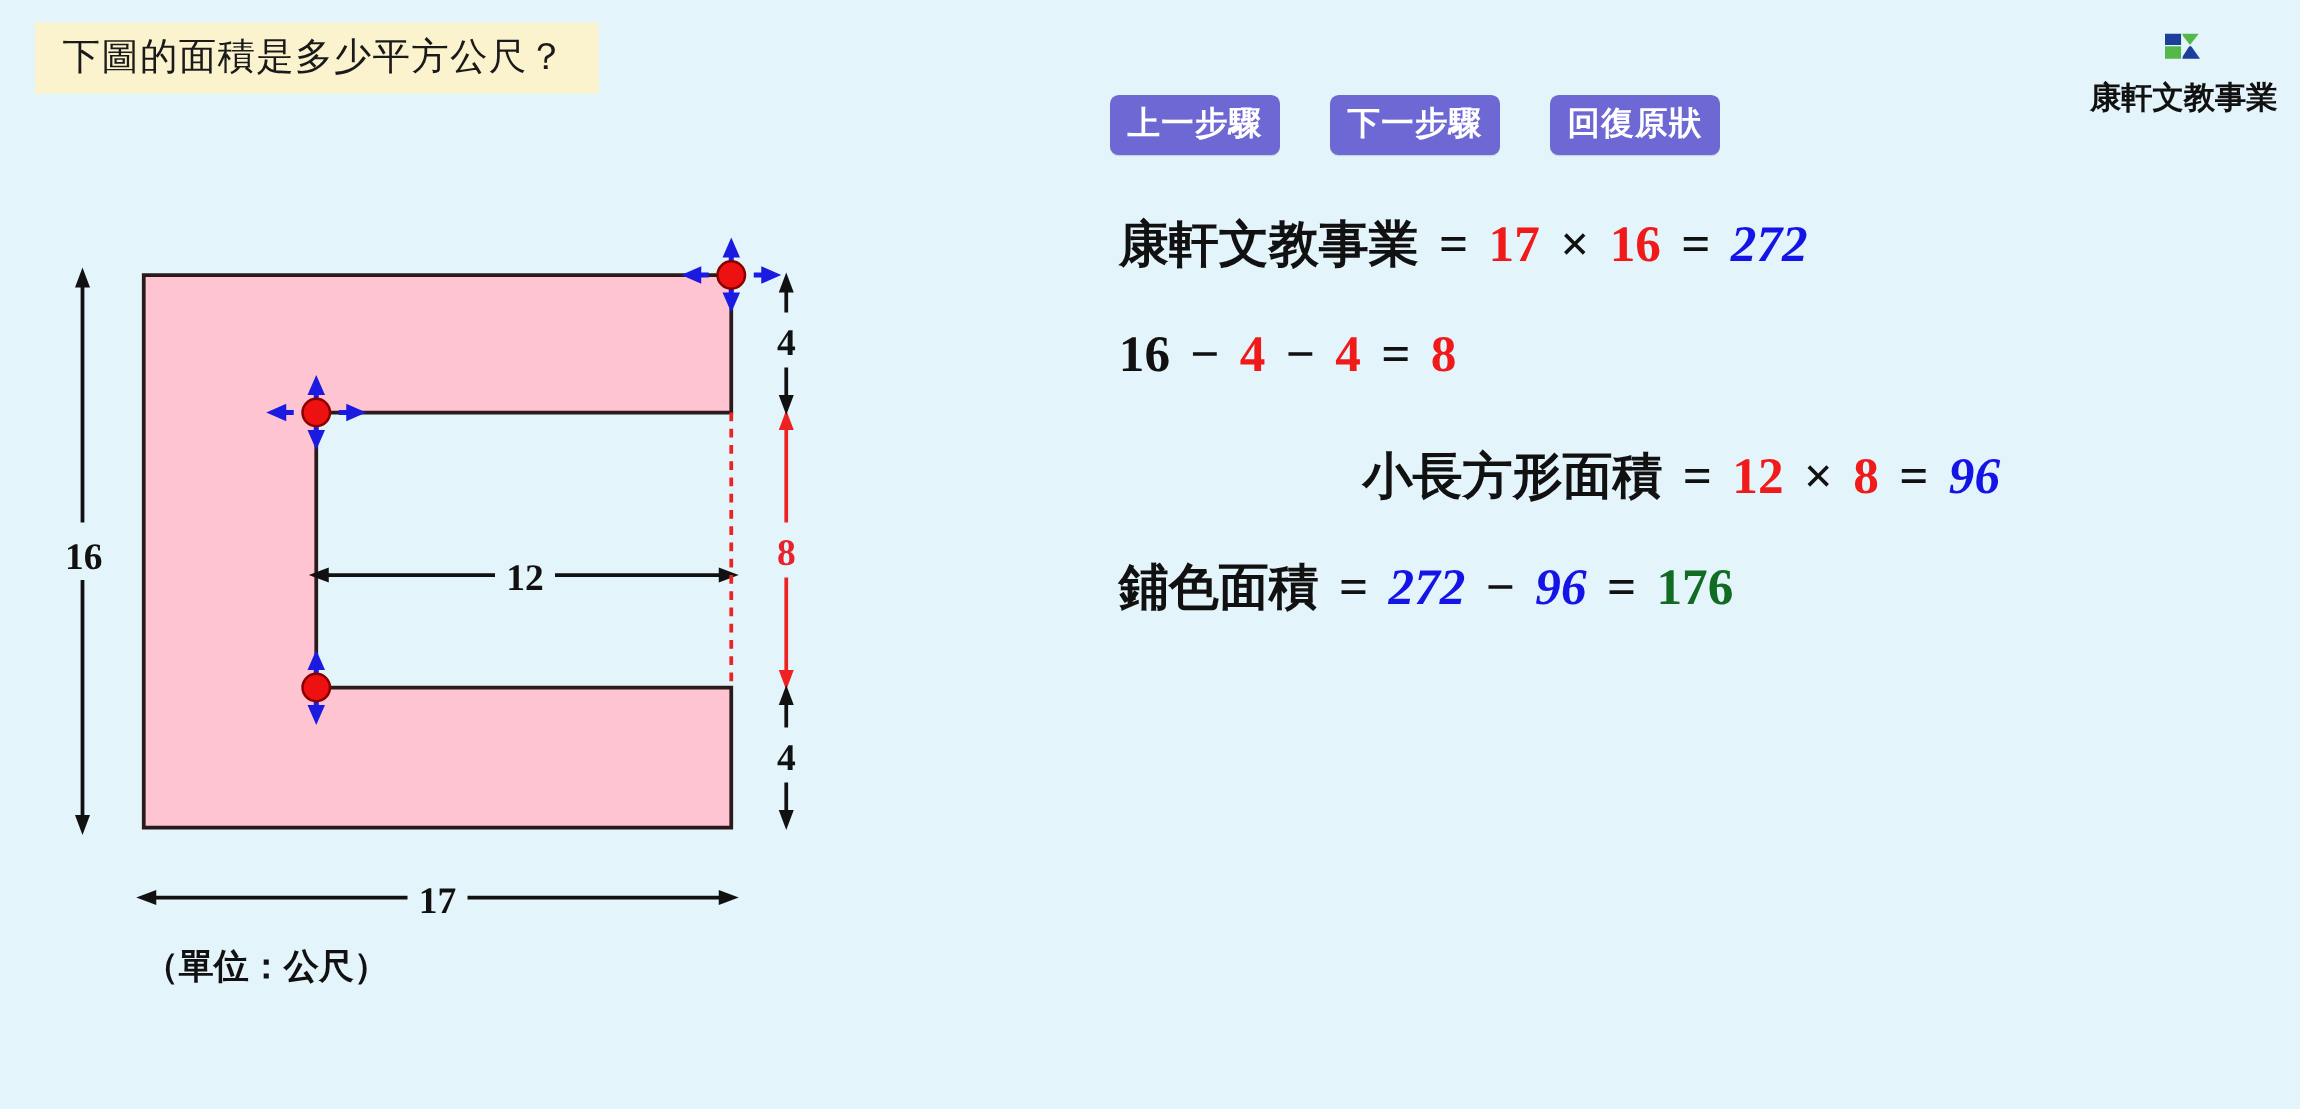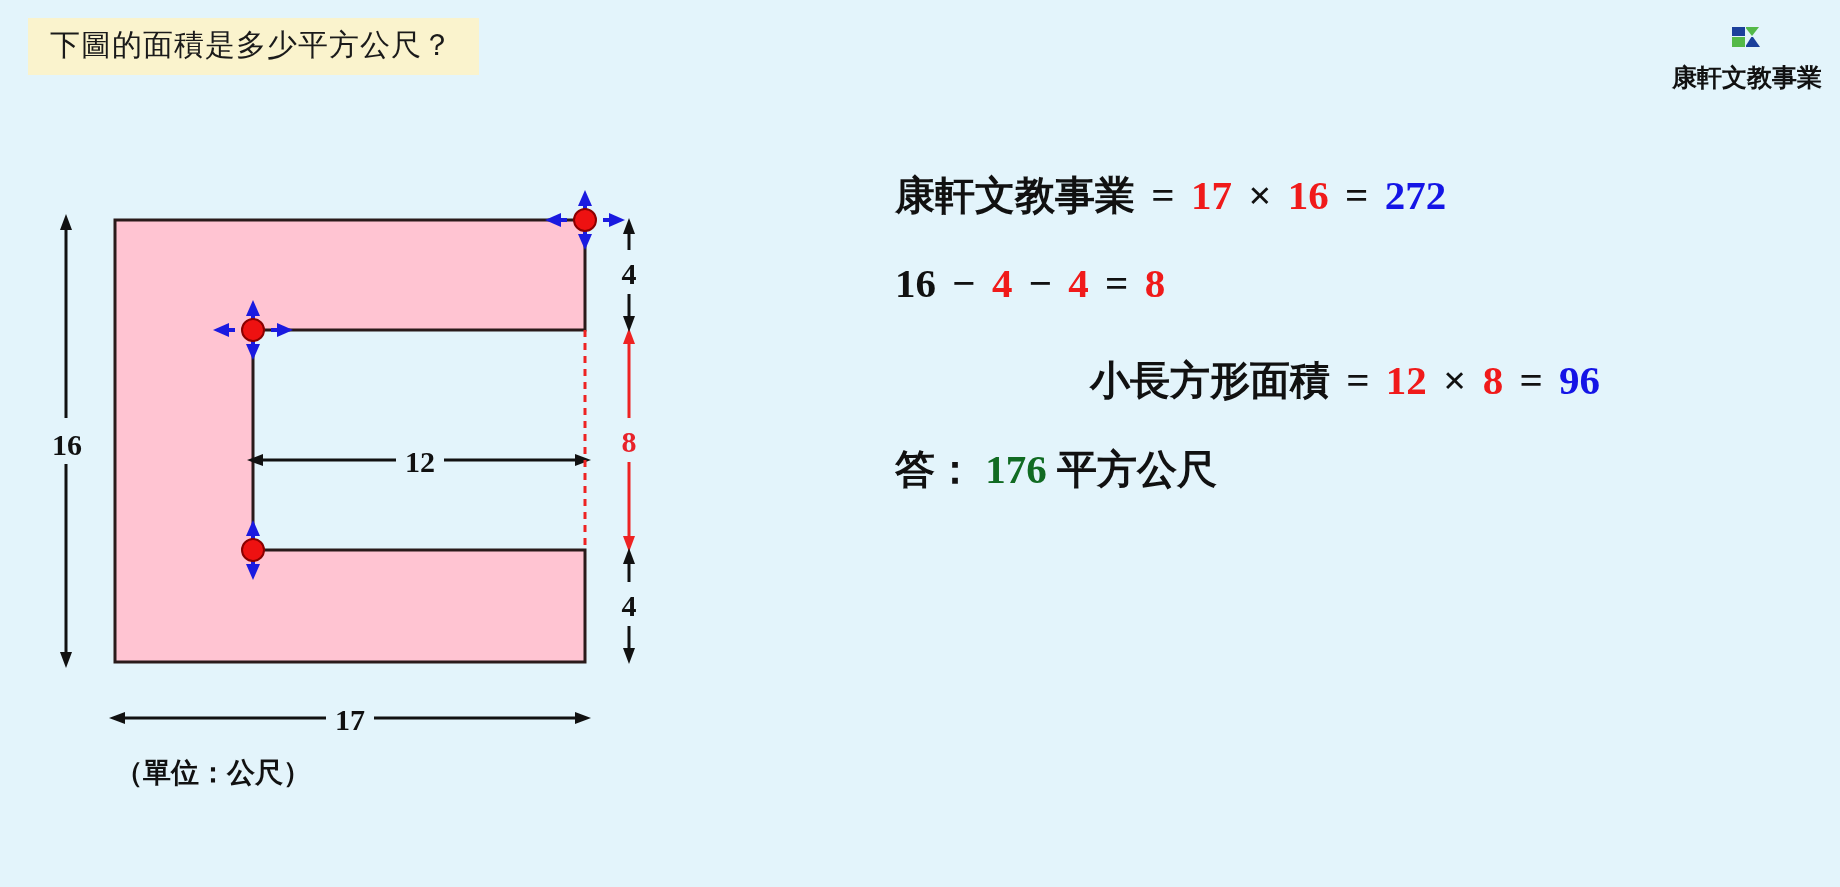--- a/index.html
+++ b/index.html
@@ -60,21 +60,21 @@
     font-family:"Liberation Serif","DejaVu Serif",serif;
     font-size:41px;font-weight:bold;color:#111;
     white-space:nowrap;line-height:1;
   }
   .eq-1{margin-bottom:47px;}
   .eq-2{margin-bottom:56px;font-weight:bold;}
   .eq-3{margin-bottom:48px;text-align:center;}
   .eq-4{margin-bottom:45px;}
   .cjk{font-family:"Liberation Sans","DejaVu Sans",sans-serif;font-weight:bold;font-size:40px;}
   .num-red{color:#f01a1a;}
-  .num-blue{color:#1414e6;}
+  .num-blue{color:#1414e6;font-style:italic;}
   .num-green{color:#116b22;}
   .op{padding:0 6px;}
 </style>
 </head>
 <body>
 
 <div class="stage">
 
   <div class="title-band">下圖的面積是多少平方公尺？</div>
 
@@ -82,20 +82,25 @@
     <svg class="logo-mark" viewBox="0 0 30 30">
       <polygon points="0,5 13,5 13,14 0,14" fill="#1b3f9b"></polygon>
       <polygon points="14,5 27,5 20,14 14,14" fill="#54b948"></polygon>
       <polygon points="0,15 13,15 13,25 0,25" fill="#54b948"></polygon>
       <polygon points="14,15 21,15 28,25 14,25" fill="#1b3f9b"></polygon>
       <polygon points="13,5 20,14 13,25" fill="#e3f4fb"></polygon>
     </svg>
     <span class="logo-text">康軒文教事業</span>
   </div>
 
+  <div class="toolbar">
+    <button class="btn">上一步驟</button>
+    <button class="btn">下一步驟</button>
+    <button class="btn">回復原狀</button>
+  </div>
 
   <div class="figure-wrap">
     <svg class="figure" width="740" height="720" viewBox="0 0 740 720">
 
       <polygon points="115,70 585,70 585,180 253,180 253,400 585,400 585,512 115,512" fill="#ffc4d2" stroke="#2a1a1a" stroke-width="3" stroke-linejoin="miter"></polygon>
 
       <g>
         <line x1="66" y1="70" x2="66" y2="512" stroke="#111" stroke-width="3"></line>
         <polygon points="66,64 60,80 72,80" fill="#111"></polygon>
         <polygon points="66,518 60,502 72,502" fill="#111"></polygon>
@@ -205,21 +210,25 @@
     <div class="eq eq-3">
       <span class="cjk">小長方形面積</span>
       <span class="op">=</span>
       <span class="num-red">12</span>
       <span class="op">×</span>
       <span class="num-red">8</span>
       <span class="op">=</span>
       <span class="num-blue">96</span>
     </div>
 
-
-    <div class="eq">
-      <span class="cjk">答：</span>
+    <div class="eq eq-4">
+      <span class="cjk">鋪色面積</span>
+      <span class="op">=</span>
+      <span class="num-blue">272</span>
+      <span class="op">−</span>
+      <span class="num-blue">96</span>
+      <span class="op">=</span>
       <span class="num-green">176</span>
-      <span class="cjk">平方公尺</span>
-    </div>
+    </div>
+
 
   </div>
 </div>
 
 </body></html>

